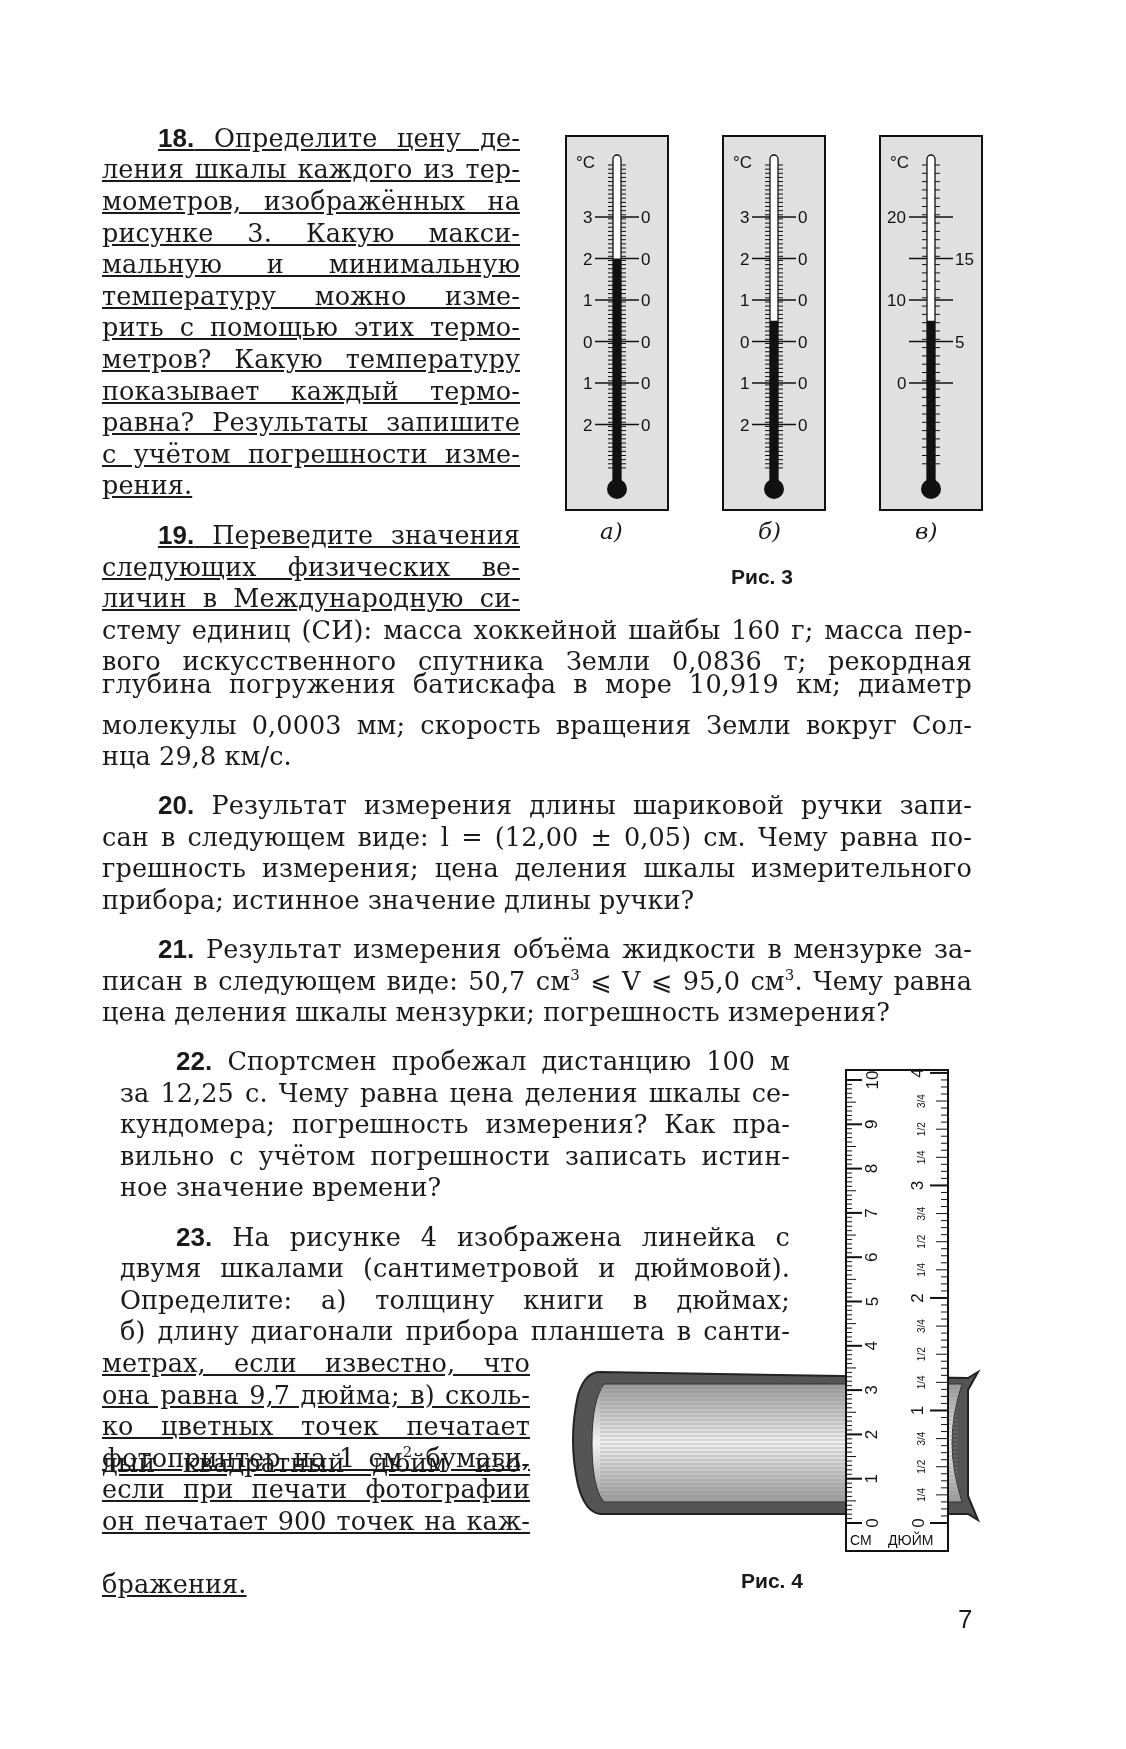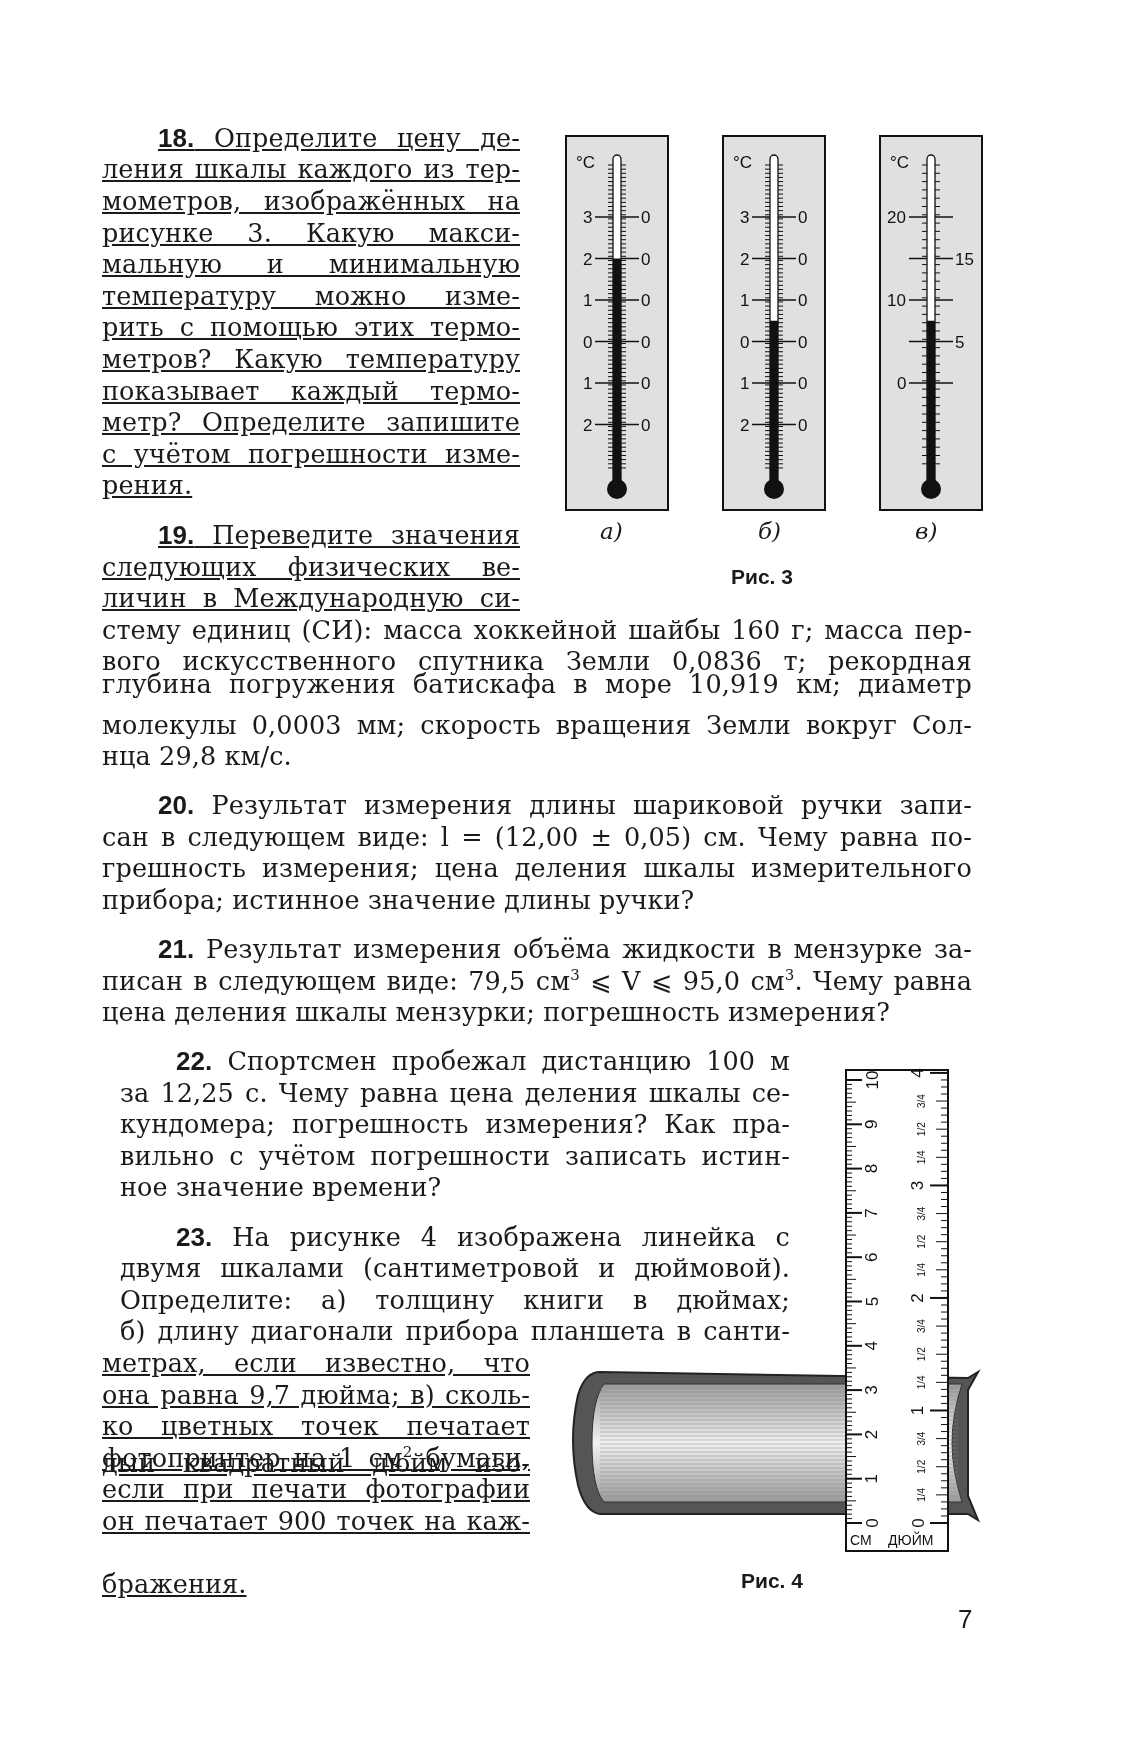--- a/index.html
+++ b/index.html
@@ -26,21 +26,21 @@
 <div>
   <div class="line w-left indent" style="top:123px"><span class="num">18.</span> <span>Определите цену де-</span></div>
   <div class="line w-left" style="top:154px">ления шкалы каждого из тер-</div>
   <div class="line w-left" style="top:186px">мометров, изображённых на</div>
   <div class="line w-left" style="top:218px">рисунке 3. Какую макси-</div>
   <div class="line w-left" style="top:249px">мальную и минимальную</div>
   <div class="line w-left" style="top:281px">температуру можно изме-</div>
   <div class="line w-left" style="top:312px">рить с помощью этих термо-</div>
   <div class="line w-left" style="top:344px">метров? Какую температуру</div>
   <div class="line w-left" style="top:376px">показывает каждый термо-</div>
-  <div class="line w-left" style="top:407px">метр? Определите запишите</div>
+  <div class="line w-left" style="top:407px">равна? Результаты запишите</div>
   <div class="line w-left" style="top:439px">с учётом погрешности изме-</div>
   <div class="line w-left last" style="top:470px">рения.</div>
 </div>
 
 <div>
   <div class="line w-left indent" style="top:520px"><span class="num">19.</span> <span>Переведите значения</span></div>
   <div class="line w-left" style="top:552px">следующих физических ве-</div>
   <div class="line w-left" style="top:583px">личин в Международную си-</div>
   <div class="line w-full" style="top:615px">стему единиц (СИ): масса хоккейной шайбы 160 г; масса пер-</div>
   <div class="line w-full" style="top:646px">вого искусственного спутника Земли 0,0836 т; рекордная</div>
@@ -51,21 +51,21 @@
 
 <div>
   <div class="line w-full indent" style="top:790px"><span class="num">20.</span> <span>Результат измерения длины шариковой ручки запи-</span></div>
   <div class="line w-full" style="top:822px">сан в следующем виде: l = (12,00 ± 0,05) см. Чему равна по-</div>
   <div class="line w-full" style="top:853px">грешность измерения; цена деления шкалы измерительного</div>
   <div class="line w-full last" style="top:885px">прибора; истинное значение длины ручки?</div>
 </div>
 
 <div>
   <div class="line w-full indent" style="top:934px"><span class="num">21.</span> <span>Результат измерения объёма жидкости в мензурке за-</span></div>
-  <div class="line w-full" style="top:966px"><span>писан в следующем виде: 79,5 см</span><sup>3</sup><span> ⩽ V ⩽ 95,0 см</span><sup>3</sup><span>. Чему равна</span></div>
+  <div class="line w-full" style="top:966px"><span>писан в следующем виде: 50,7 см</span><sup>3</sup><span> ⩽ V ⩽ 95,0 см</span><sup>3</sup><span>. Чему равна</span></div>
   <div class="line w-full last" style="top:997px">цена деления шкалы мензурки; погрешность измерения?</div>
 </div>
 
 <div>
   <div class="line w-mid indent" style="top:1046px"><span class="num">22.</span> <span>Спортсмен пробежал дистанцию 100 м</span></div>
   <div class="line w-mid" style="top:1078px">за 12,25 с. Чему равна цена деления шкалы се-</div>
   <div class="line w-mid" style="top:1109px">кундомера; погрешность измерения? Как пра-</div>
   <div class="line w-mid" style="top:1141px">вильно с учётом погрешности записать истин-</div>
   <div class="line w-mid last" style="top:1172px">ное значение времени?</div>
 </div>

